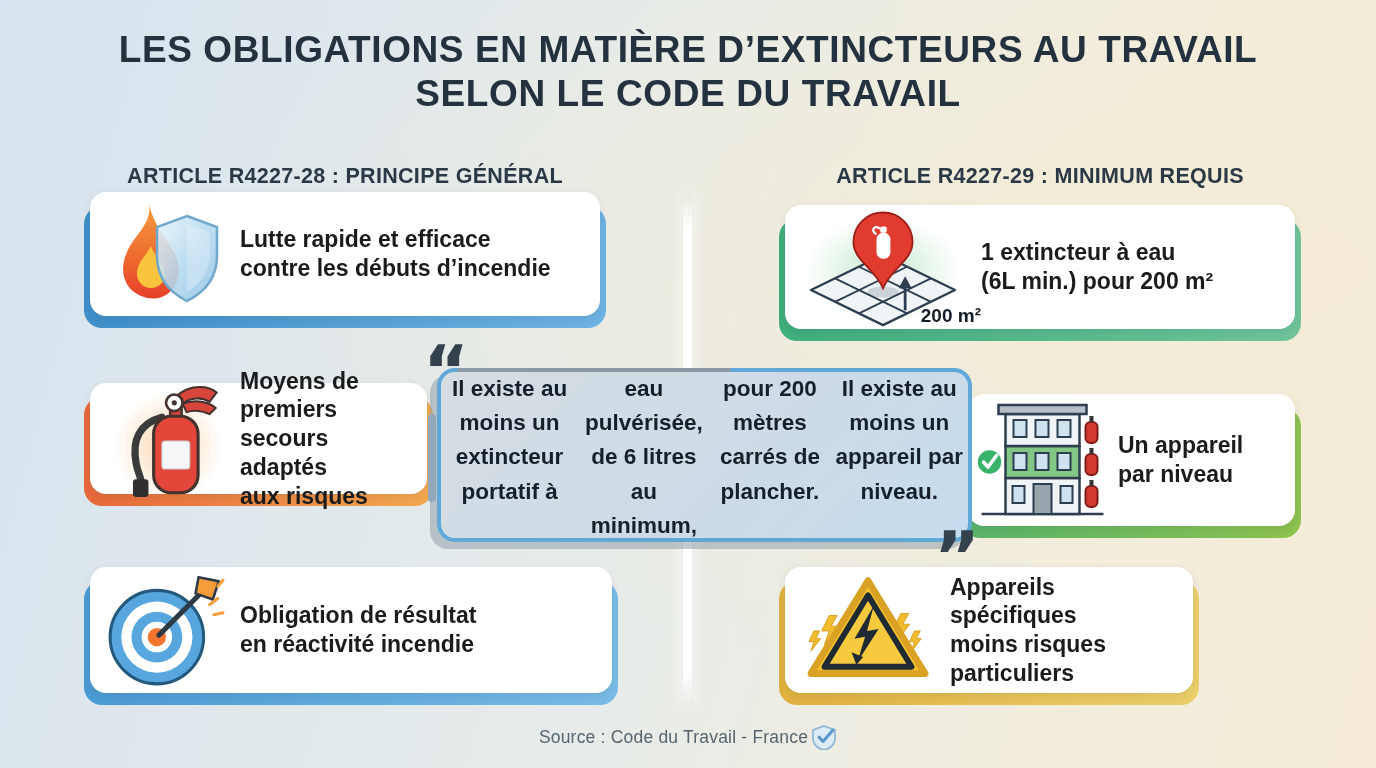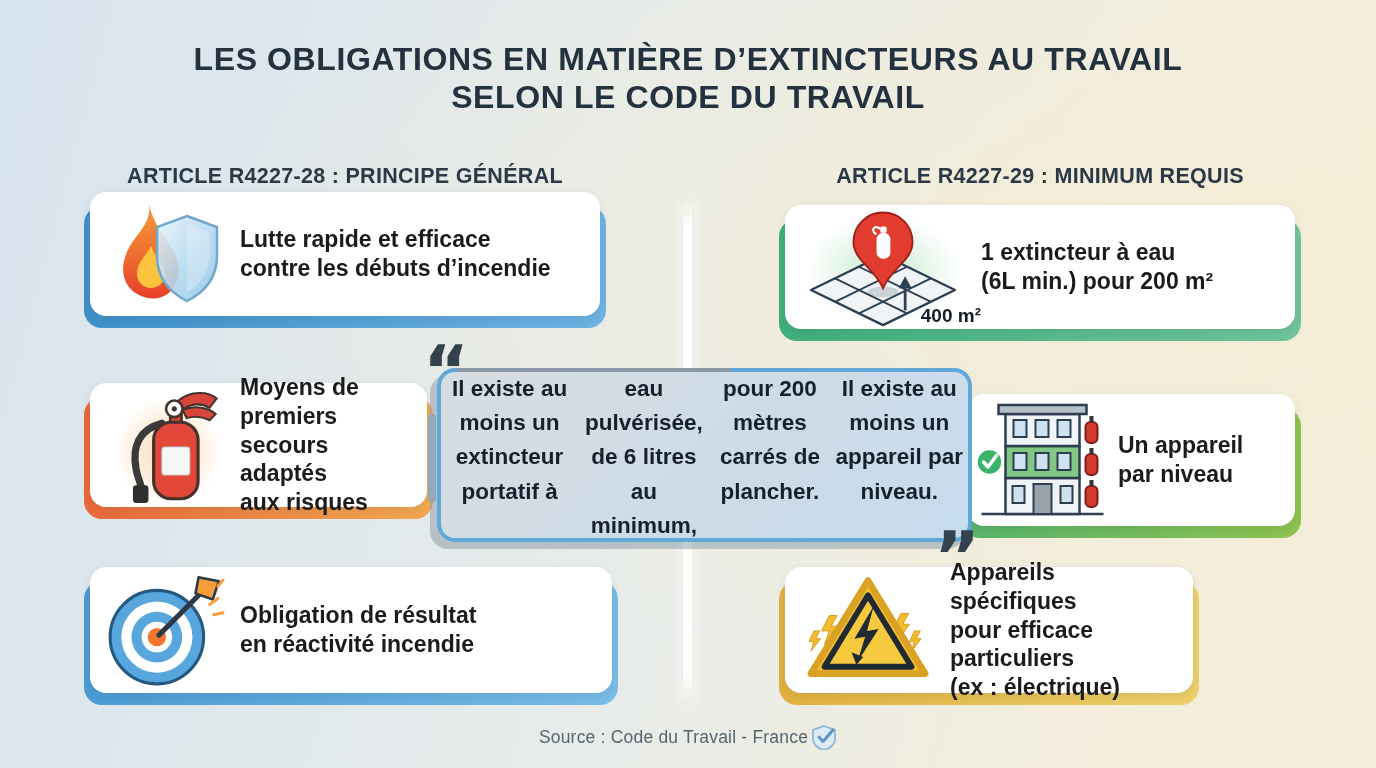--- a/index.html
+++ b/index.html
@@ -4,39 +4,39 @@
 <style>
   html,body{margin:0;padding:0;}
   body{
     width:1376px;height:768px;position:relative;overflow:hidden;
     font-family:"Liberation Sans", sans-serif;
     background:
       radial-gradient(ellipse at 88% 35%, rgba(244,236,214,.95), rgba(244,236,214,0) 60%),
       linear-gradient(105deg,#d7e3ee 0%, #e7ecea 48%, #f2eddd 78%, #f4ecd8 100%);
   }
   .title{
-    position:absolute;top:40px;left:0;right:0;text-align:center;
-    font-size:32px;font-weight:800;color:#24313f;line-height:1.2;letter-spacing:.6px;
+    position:absolute;top:28px;left:0;right:0;text-align:center;
+    font-size:37px;font-weight:800;color:#24313f;line-height:1.2;letter-spacing:.6px;
   }
   .col-header{
     position:absolute;top:164px;text-align:center;
     font-size:21.5px;font-weight:800;color:#2b3947;letter-spacing:.3px;
   }
   #hleft{left:90px;width:510px;}
   #hright{left:785px;width:510px;}
 
   .divider{
     position:absolute;left:683px;top:195px;width:9px;height:512px;border-radius:6px;
     background:linear-gradient(to bottom, rgba(255,255,255,0), #ffffff 7%, #ffffff 93%, rgba(255,255,255,0));
     box-shadow:0 0 14px rgba(255,255,255,.95), 0 0 3px rgba(150,175,200,.35);
   }
 
   .card{position:absolute;}
   #l1{left:90px;top:192px;width:510px;height:124px;}
-  #l2{left:90px;top:383px;width:337px;height:124px;}
+  #l2{left:90px;top:383px;width:337px;height:111px;}
   #l3{left:90px;top:567px;width:510px;height:126px;padding-left:12px;}
   #r1{left:785px;top:205px;width:510px;height:124px;}
   #r2{left:968px;top:394px;width:327px;height:132px;}
   #r3{left:785px;top:567px;width:408px;height:126px;border-radius:13px;}
 
   .accent{position:absolute;left:-6px;right:-6px;top:14px;bottom:-12px;border-radius:18px;}
   #l1 .accent{background:linear-gradient(90deg,#3f8fc9,#6db3e2);}
   #l2 .accent{background:linear-gradient(90deg,#e8683a,#f2a94f);}
   #l3 .accent{background:linear-gradient(90deg,#4a9ad3,#79bce6);}
   #r1 .accent{background:linear-gradient(90deg,#3fae7c,#6fc49a);}
@@ -194,21 +194,21 @@
         <line x1="114" y1="64.7" x2="36" y2="102.7" stroke="#2c3e50" stroke-width="2"></line>
         <line x1="140" y1="77.3" x2="62" y2="115.3" stroke="#2c3e50" stroke-width="2"></line>
         <ellipse cx="88" cy="92" rx="17" ry="6" fill="rgba(40,60,80,.18)"></ellipse>
         <path d="M88,6 C70,6 56,20 56,38 C56,58 79,66 88,88 C97,66 120,58 120,38 C120,20 106,6 88,6 Z" fill="#e23c31" stroke="#9c1f18" stroke-width="2"></path>
         <rect x="81" y="28" width="15" height="28" rx="7" fill="#ffffff"></rect>
         <rect x="85" y="21" width="7" height="7" rx="2" fill="#ffffff"></rect>
         <path d="M84,23 C78,19 75,26 80,29" stroke="#ffffff" stroke-width="2.5" fill="none" stroke-linecap="round"></path>
         <line x1="112" y1="112" x2="112" y2="84" stroke="#2c3e50" stroke-width="3"></line>
         <polygon points="105,88 112,75 119,88" fill="#2c3e50"></polygon>
       </svg>
-      <span class="map-label">400 m²</span>
+      <span class="map-label">200 m²</span>
     </span>
     <div class="card-text">
         <div>1 extincteur à eau</div>
         <div>(6L min.) pour 200 m²</div>
       </div>
   </div>
 </div>
 
 <div class="card" id="r2">
   <div class="accent"></div>
@@ -260,22 +260,21 @@
         <polygon points="104,44 112,44 106,55 113,55 99,74 104,60 96,60" fill="#f1bc2e" stroke="#d99e1c"></polygon>
         <polygon points="118,62 124,62 120,70 125,70 115,83 118,73 113,73" fill="#f1bc2e" stroke="#d99e1c"></polygon>
         <path d="M70,10 L129,106 L11,106 Z" fill="#f6c02e" stroke="#daa224" stroke-width="7" stroke-linejoin="round"></path>
         <path d="M70,25 L115,99 L25,99 Z" fill="#f6c93e" stroke="#1f2a33" stroke-width="6" stroke-linejoin="round"></path>
         <polygon points="76,36 56,70 67,68 59,94 81,60 69,62" fill="#1f2a33"></polygon>
         <polygon points="58,97 53,84 65,89" fill="#1f2a33"></polygon>
       </svg>
     </span>
     <div class="card-text">
         <div>Appareils spécifiques</div>
-        <div>pour efficace particuliers</div>
-        <div>(ex : électrique)</div>
+        <div>moins risques particuliers</div>
       </div>
   </div>
 </div>
 
 <div class="quote-box">
   <div class="quote-top-accent"></div>
   <div class="quote-left-accent"></div>
   <span class="qmark qopen">“</span>
   <div class="quote-text">
       <div>Il existe au moins un extincteur portatif à</div>

